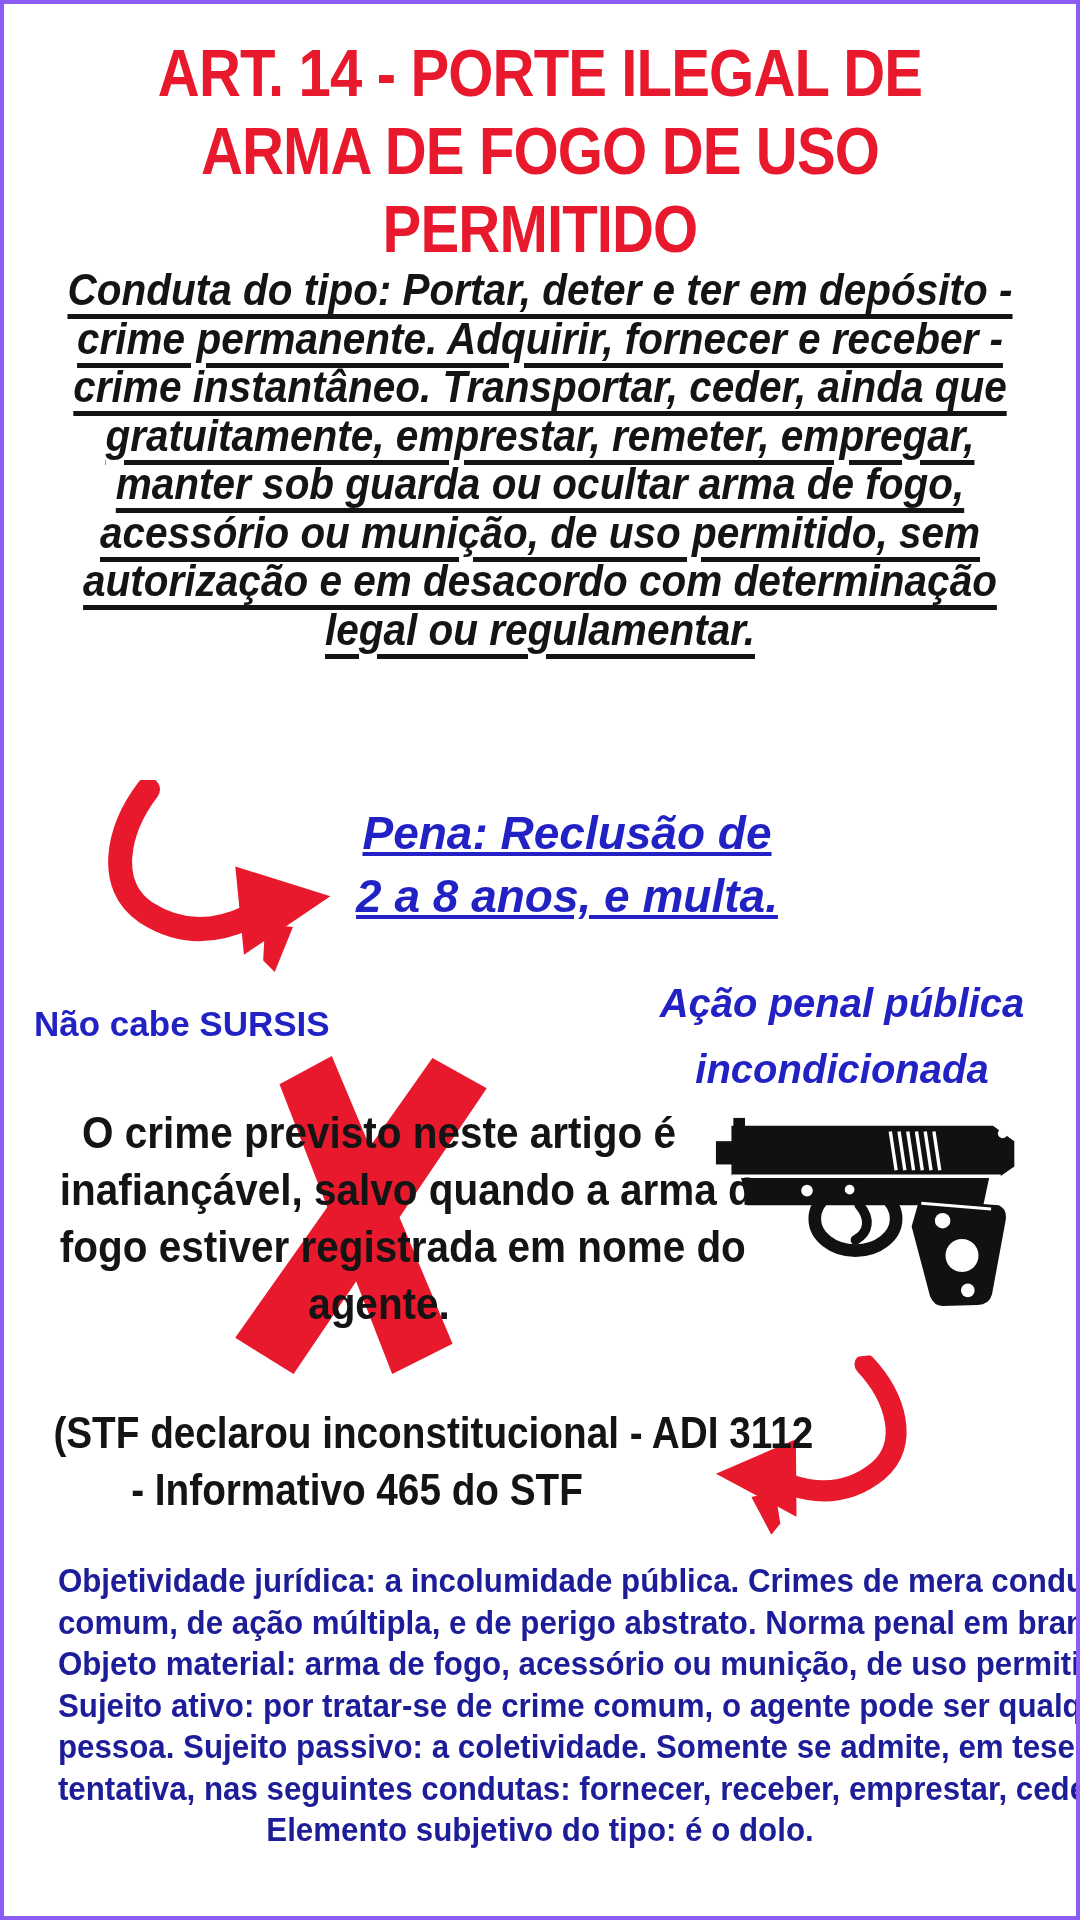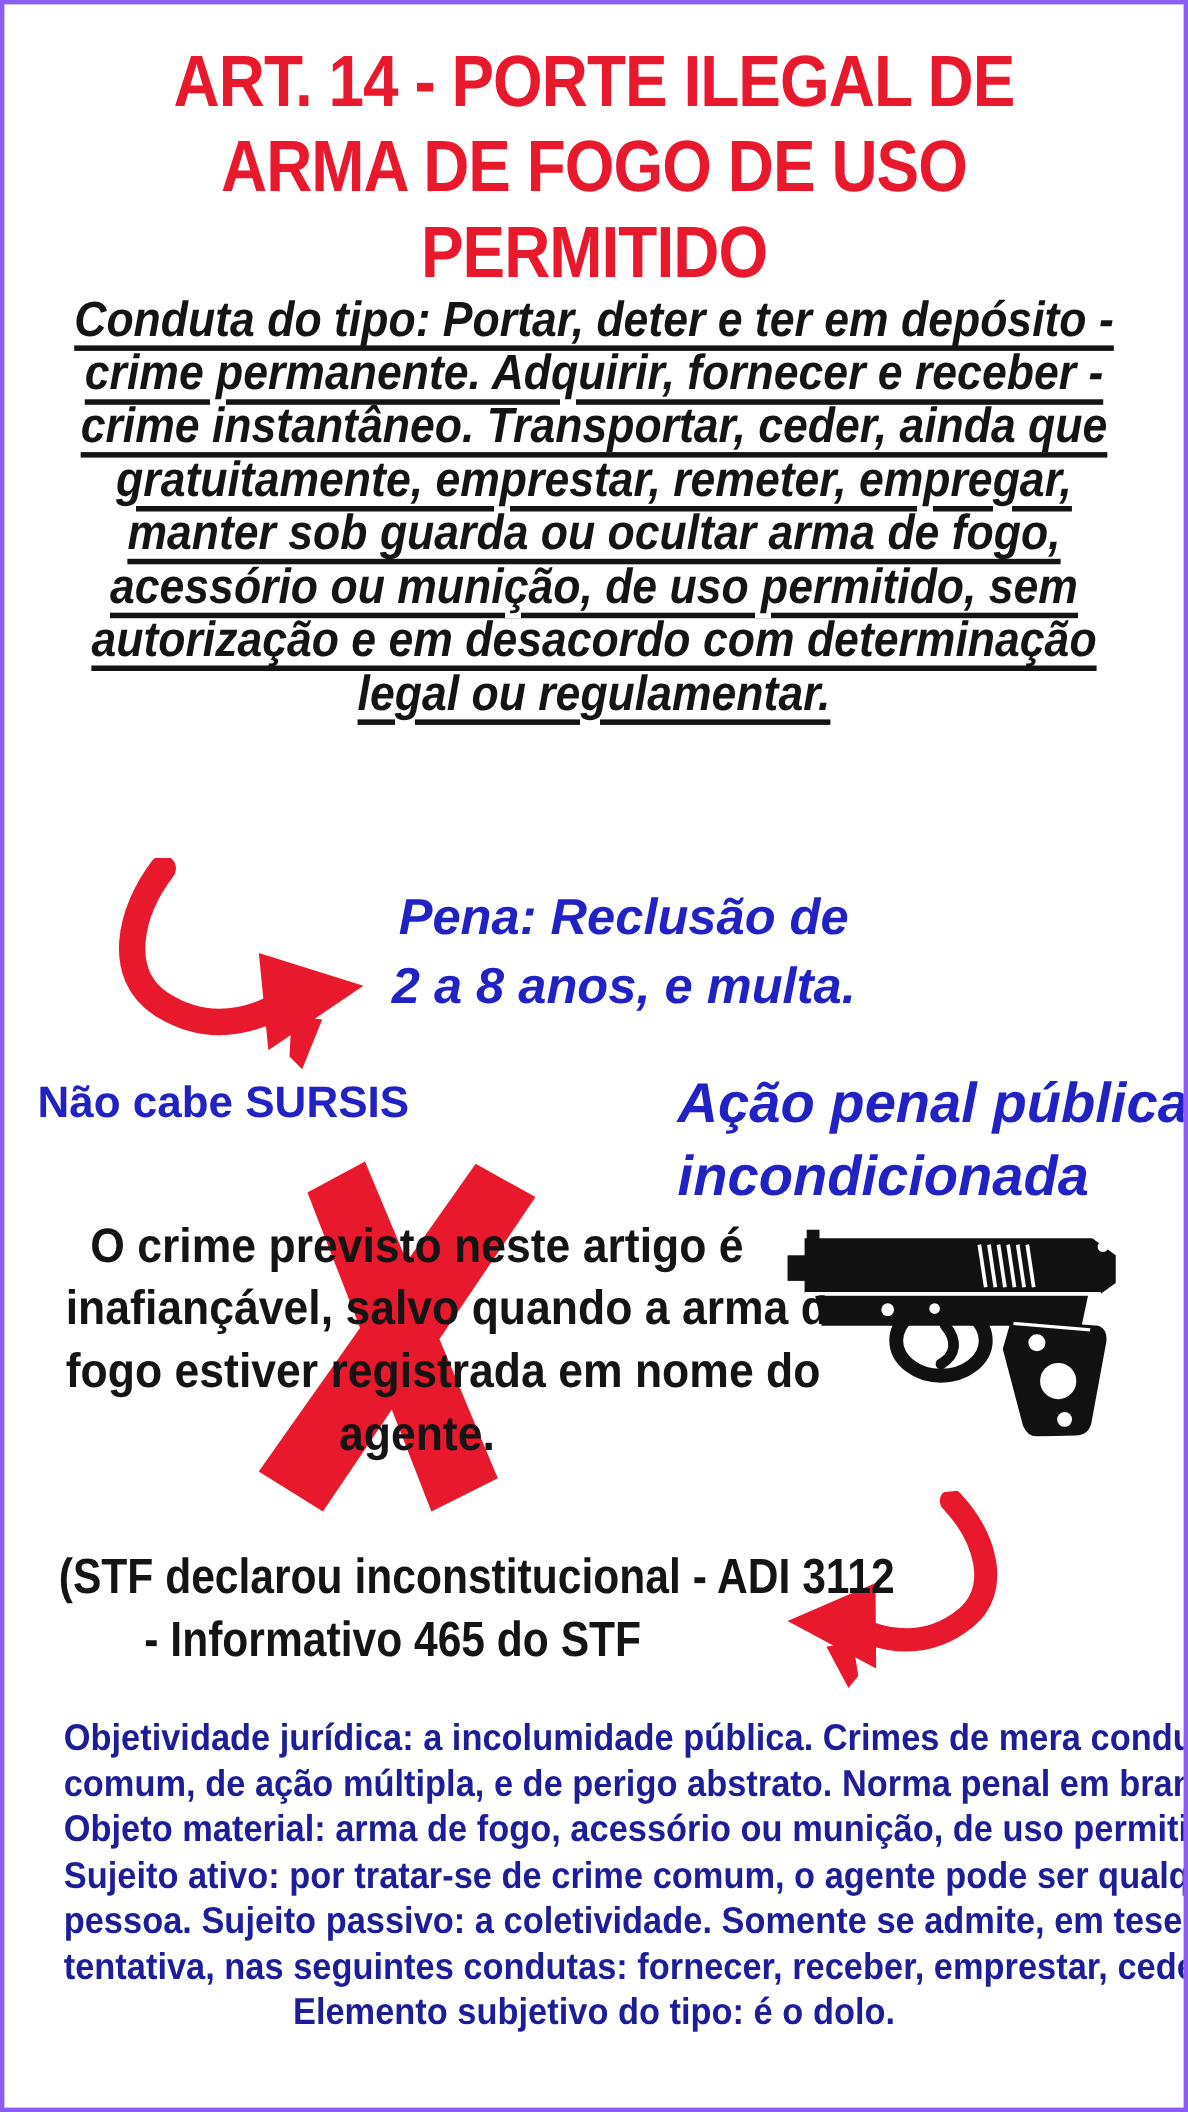--- a/index.html
+++ b/index.html
@@ -62,35 +62,35 @@
   .arrow-left svg{transform:scaleX(-1) rotate(6deg);}
 
   
   .penalty{
     left:318px;top:798px;width:490px;
     text-align:center;
     color:var(--blue);
     font-weight:bold;font-style:italic;
     font-size:46px;line-height:63px;
   }
-  .penalty span{display:block;white-space:nowrap;}
+  .penalty span{display:block;white-space:nowrap;text-decoration:underline;}
 
   .sursis{
-    left:30px;top:970px;
+    left:30px;top:992px;
     color:var(--blue);
     font-weight:bold;
-    font-size:40px;line-height:56px;
+    font-size:35px;line-height:56px;
     white-space:nowrap;
   }
   .acao{
     left:612px;top:966px;width:452px;
-    text-align:left;
+    text-align:center;
     color:var(--blue);
     font-weight:bold;font-style:italic;
-    font-size:51px;line-height:66px;
+    font-size:40px;line-height:66px;
   }
   .acao span{display:block;white-space:nowrap;}
 
   
   .xmark{left:220px;top:1050px;width:278px;height:322px;z-index:1;}
   .bail{
     left:28px;top:1100px;width:694px;
     text-align:center;
     color:var(--black);
     font-weight:bold;

